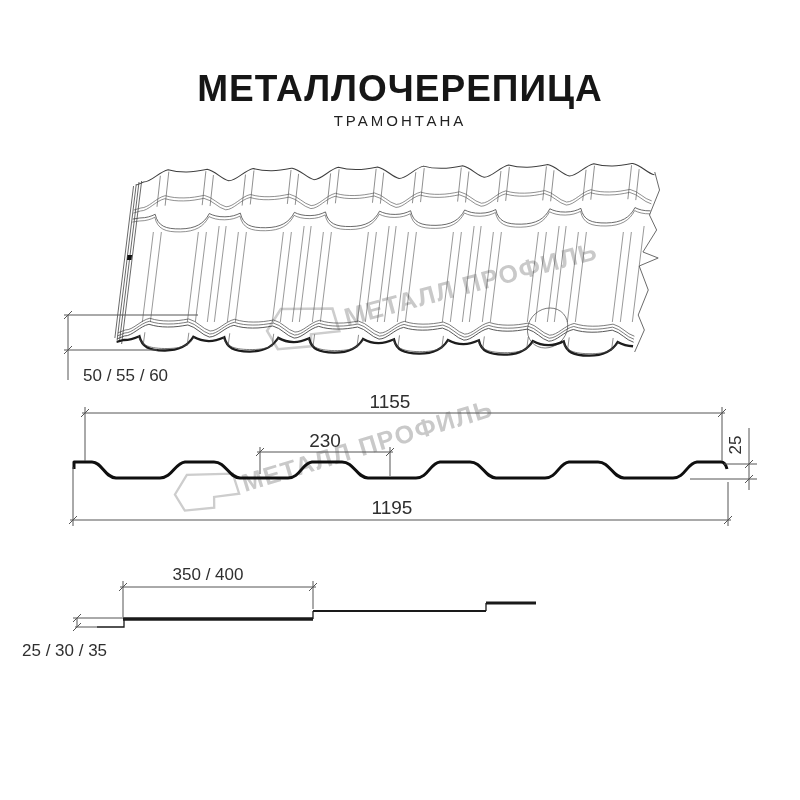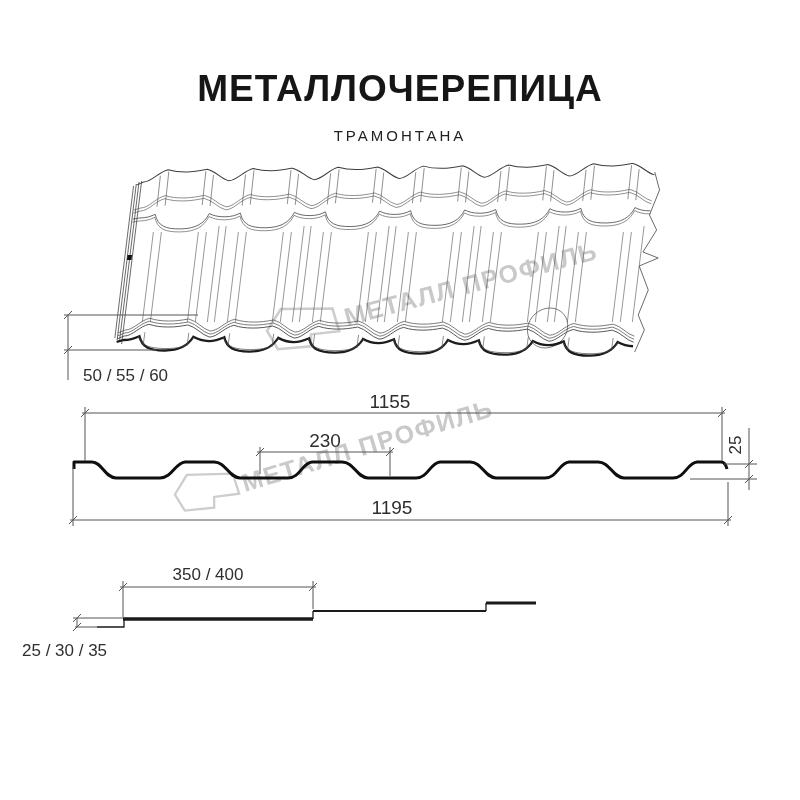--- a/index.html
+++ b/index.html
@@ -1,21 +1,21 @@
 <!DOCTYPE html>
 <html><head>
 <meta charset="utf-8">
 <style>
   html,body{margin:0;padding:0;background:#ffffff;}
   body{width:800px;height:800px;position:relative;overflow:hidden;
        font-family:"Liberation Sans", sans-serif;}
   .title{position:absolute;left:0;top:68px;width:800px;text-align:center;
          font-size:37px;font-weight:800;letter-spacing:1px;color:#161616;}
   .subtitle{position:absolute;left:0;top:112px;width:800px;text-align:center;
-            font-size:15px;font-weight:400;letter-spacing:3px;color:#222;margin-top:15px;}
+            font-size:15px;font-weight:400;letter-spacing:3px;color:#222;}
   svg text{font-family:"Liberation Sans", sans-serif;fill:#2f2f2f;}
   .dimtxt{font-size:19px;}
   .dimtxt-sm{font-size:17px;}
   .wmtxt{font-size:25px;font-weight:700;letter-spacing:1.5px;fill:#c9c9c9;}
   .stage{position:absolute;left:0;top:0;}
 </style>
 </head>
 <body>
 
 <div class="title">МЕТАЛЛОЧЕРЕПИЦА</div>

